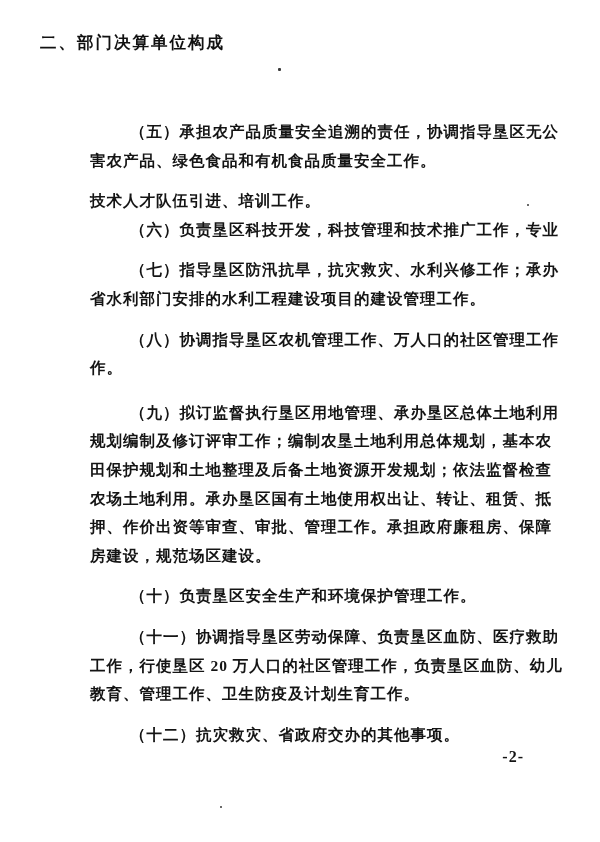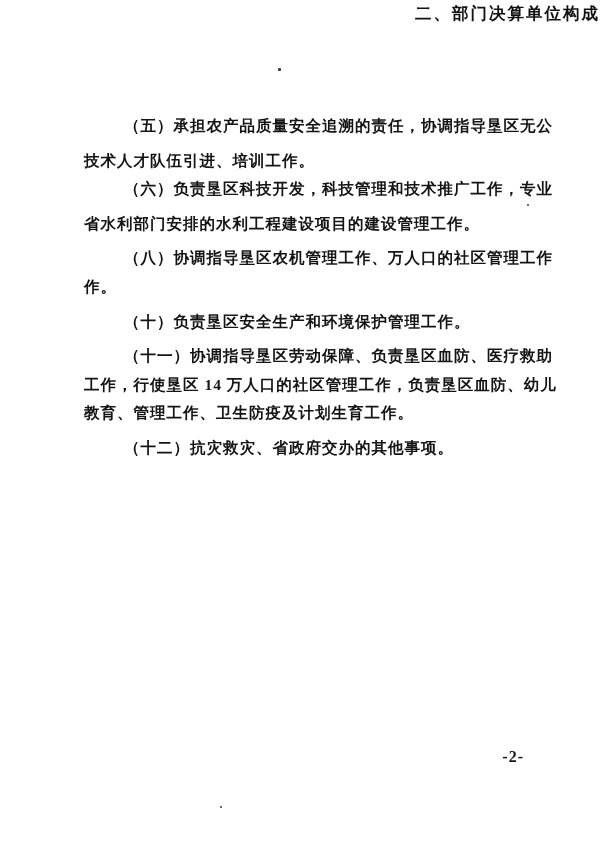--- a/index.html
+++ b/index.html
@@ -24,49 +24,48 @@
   .doc-body {
     position: absolute;
     left: 78px;
     top: 106px;
     width: 446px;
     color: #141414;
     font-size: 15.5px;
     font-weight: 700;
     letter-spacing: 1px;
   }
-  .para { margin: 6px; padding: 0; }
+  .para { margin: 12px; padding: 0; }
   .para.space-before { margin-top: 16px; }
   .line {
     height: 28.6px;
     line-height: 28.6px;
     white-space: nowrap;
     text-align: left;
   }
   .line.just {
     text-align: justify;
     text-align-last: justify;
   }
   .line.ind {
     padding-left: 40px;
   }
   .line.just.ind {
     width: 406px; 
   }
   .section-heading {
-    margin-top: 0;
+    margin-top: 29px;
     padding-left: 40px;
     height: 28.6px;
     line-height: 28.6px;
     font-size: 16.5px;
     font-weight: 700;
     letter-spacing: 2px;
     color: #111111;
     white-space: nowrap;
-    text-align: right;
   }
   .page-number {
     position: absolute;
     top: 748px;
     right: 76px;
     font-size: 16px;
     font-weight: 700;
     letter-spacing: 1px;
     color: #141414;
     font-family: "Liberation Serif", "DejaVu Serif", serif;
@@ -82,38 +81,48 @@
 </style>
 </head>
 <body>
 
 <div class="page">
 
   <div class="doc-body">
 
   <div class="para">
         <div class="line just ind">（五）承担农产品质量安全追溯的责任，协调指导垦区无公</div>
+        <div class="line">害农产品、绿色食品和有机食品质量安全工作。</div>
       </div>
       <div class="para">
         <div class="line">技术人才队伍引进、培训工作。</div>
         <div class="line just ind">（六）负责垦区科技开发，科技管理和技术推广工作，专业</div>
       </div>
       <div class="para">
+        <div class="line just ind">（七）指导垦区防汛抗旱，抗灾救灾、水利兴修工作；承办</div>
         <div class="line">省水利部门安排的水利工程建设项目的建设管理工作。</div>
       </div>
       <div class="para">
         <div class="line just ind">（八）协调指导垦区农机管理工作、万人口的社区管理工作</div>
         <div class="line">作。</div>
       </div>
+      <div class="para space-before">
+        <div class="line just ind">（九）拟订监督执行垦区用地管理、承办垦区总体土地利用</div>
+        <div class="line just">规划编制及修订评审工作；编制农垦土地利用总体规划，基本农</div>
+        <div class="line just">田保护规划和土地整理及后备土地资源开发规划；依法监督检查</div>
+        <div class="line just">农场土地利用。承办垦区国有土地使用权出让、转让、租赁、抵</div>
+        <div class="line just">押、作价出资等审查、审批、管理工作。承担政府廉租房、保障</div>
+        <div class="line">房建设，规范场区建设。</div>
+      </div>
       <div class="para">
         <div class="line ind">（十）负责垦区安全生产和环境保护管理工作。</div>
       </div>
       <div class="para">
         <div class="line just ind">（十一）协调指导垦区劳动保障、负责垦区血防、医疗救助</div>
-        <div class="line just">工作，行使垦区 14 万人口的社区管理工作，负责垦区血防、幼儿</div>
+        <div class="line just">工作，行使垦区 20 万人口的社区管理工作，负责垦区血防、幼儿</div>
         <div class="line">教育、管理工作、卫生防疫及计划生育工作。</div>
       </div>
       <div class="para">
         <div class="line ind">（十二）抗灾救灾、省政府交办的其他事项。</div>
       </div>
     </div>
 
   <div class="section-heading">二、部门决算单位构成</div>
 
   <div class="page-number">-2-</div>

